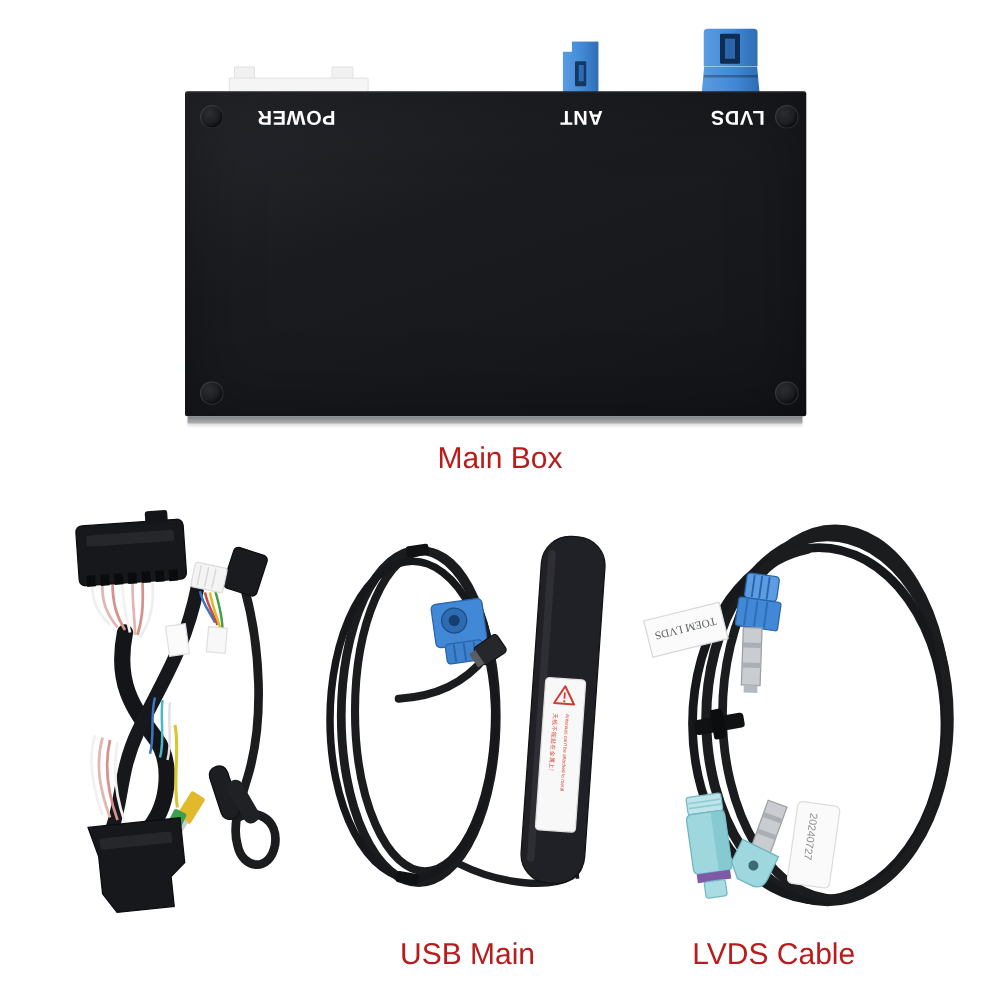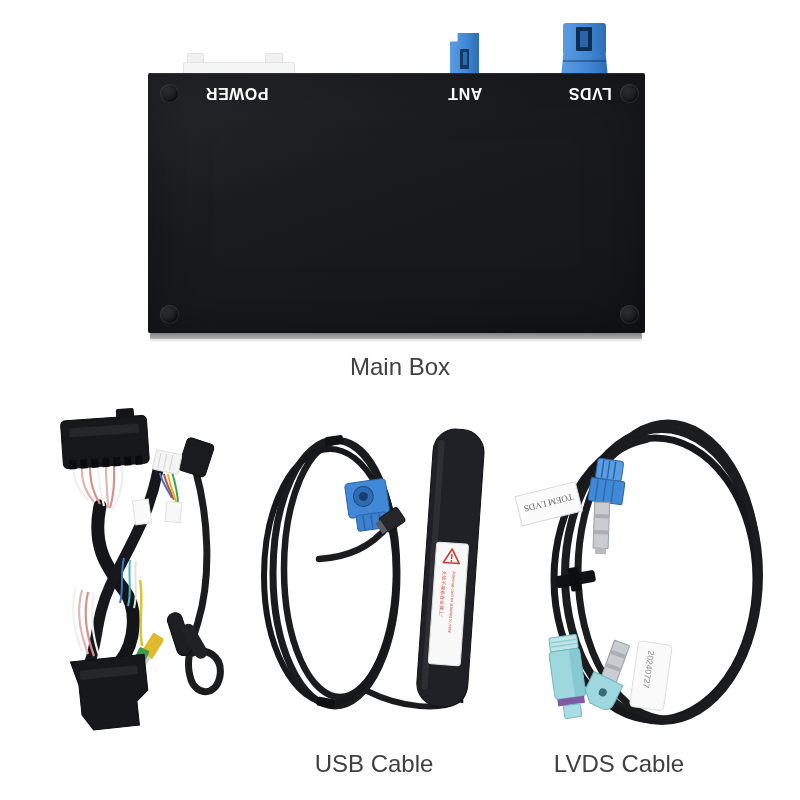--- a/index.html
+++ b/index.html
@@ -42,21 +42,21 @@
   .lvds-top{position:absolute;left:2px;top:0;width:43px;height:30px;border-radius:3px 3px 0 0;
     background:linear-gradient(90deg,#5b9ce2 0%,#4189d6 55%,#2e6db3 100%);}
   .lvds-slot{position:absolute;left:13px;top:4px;width:16px;height:24px;background:#0f2c52;border-radius:1px;}
   .lvds-pin{position:absolute;left:4px;top:4px;width:8px;height:16px;background:#2b66ab;}
   .lvds-flare{position:absolute;left:0;top:30px;width:47px;height:25px;
     background:linear-gradient(90deg,#5b9ce2 0%,#3f86d4 60%,#2d6cb2 100%);
     clip-path:polygon(5% 0,95% 0,100% 100%,0 100%);}
   .lvds-seam{position:absolute;left:2px;top:7px;width:43px;height:2px;background:rgba(0,0,0,0.28);}
 
   
-  .caption{position:absolute;width:220px;text-align:center;font-size:24px;color:#404040;}
+  .caption{position:absolute;width:220px;text-align:center;font-size:24px;color:#b91c1c;}
   .cap-mainbox{left:290px;top:353px;}
   .cap-power{left:18px;top:750px;}
   .cap-usb{left:264px;top:750px;}
   .cap-lvds{left:509px;top:750px;}
 
   
   .fig{position:absolute;}
   .fig-power{left:40px;top:408px;width:190px;height:330px;}
   .fig-usb{left:255px;top:405px;width:245px;height:330px;}
   .fig-lvds{left:512px;top:403px;width:268px;height:335px;}
@@ -275,16 +275,16 @@
       <path d="M78,274 h32 v20 q0,10 -10,10 h-12 l-10,-10 z" fill="#9ed7de" stroke="#6fb5bf"></path>
       <circle cx="95" cy="289" r="4" fill="#3b6b73"></circle>
     </g>
 
     <g transform="rotate(8 140 272)">
       <rect x="122" y="240" width="34" height="66" rx="4" fill="#fafafa" stroke="#dddddd"></rect>
       <text transform="rotate(90 133 248)" x="133" y="248" font-size="8.5" fill="#8b8e92" font-family="Liberation Sans, sans-serif">20240727</text>
     </g>
   </svg>
 
-  <div class="caption cap-usb">USB Cable</div>
+  <div class="caption cap-usb">USB Main</div>
   <div class="caption cap-lvds">LVDS Cable</div>
 
 </div>
 
 </body></html>

